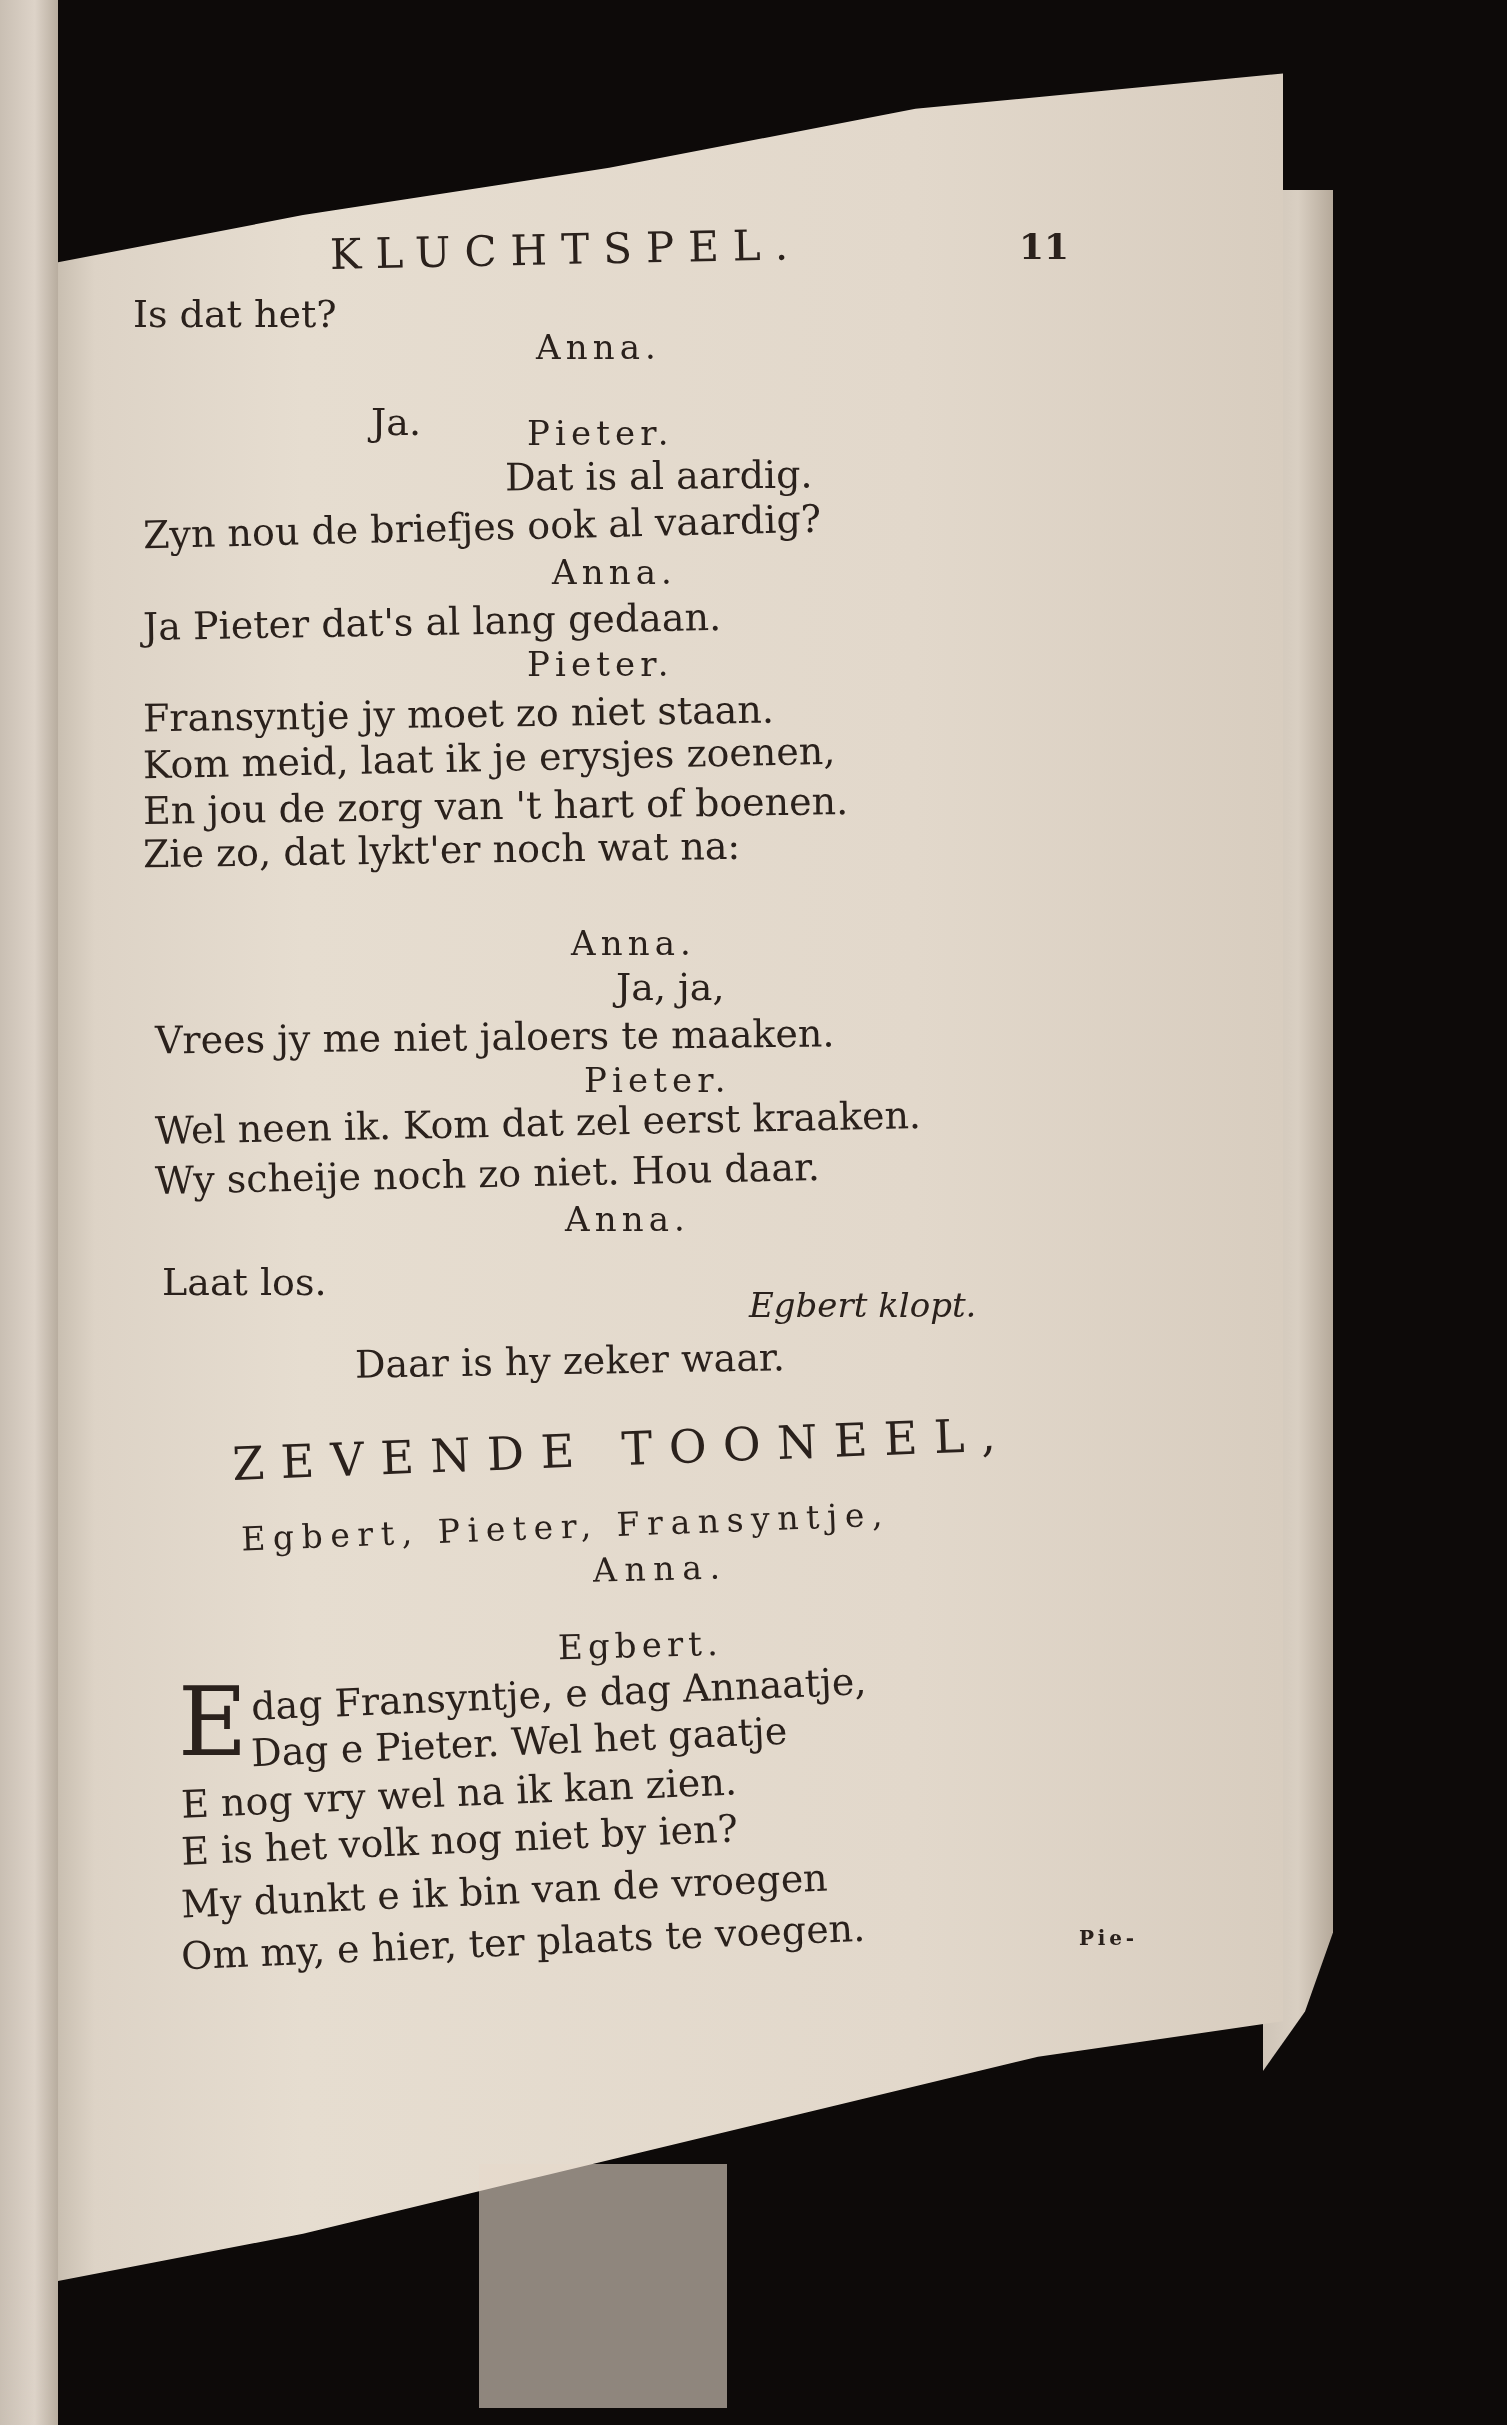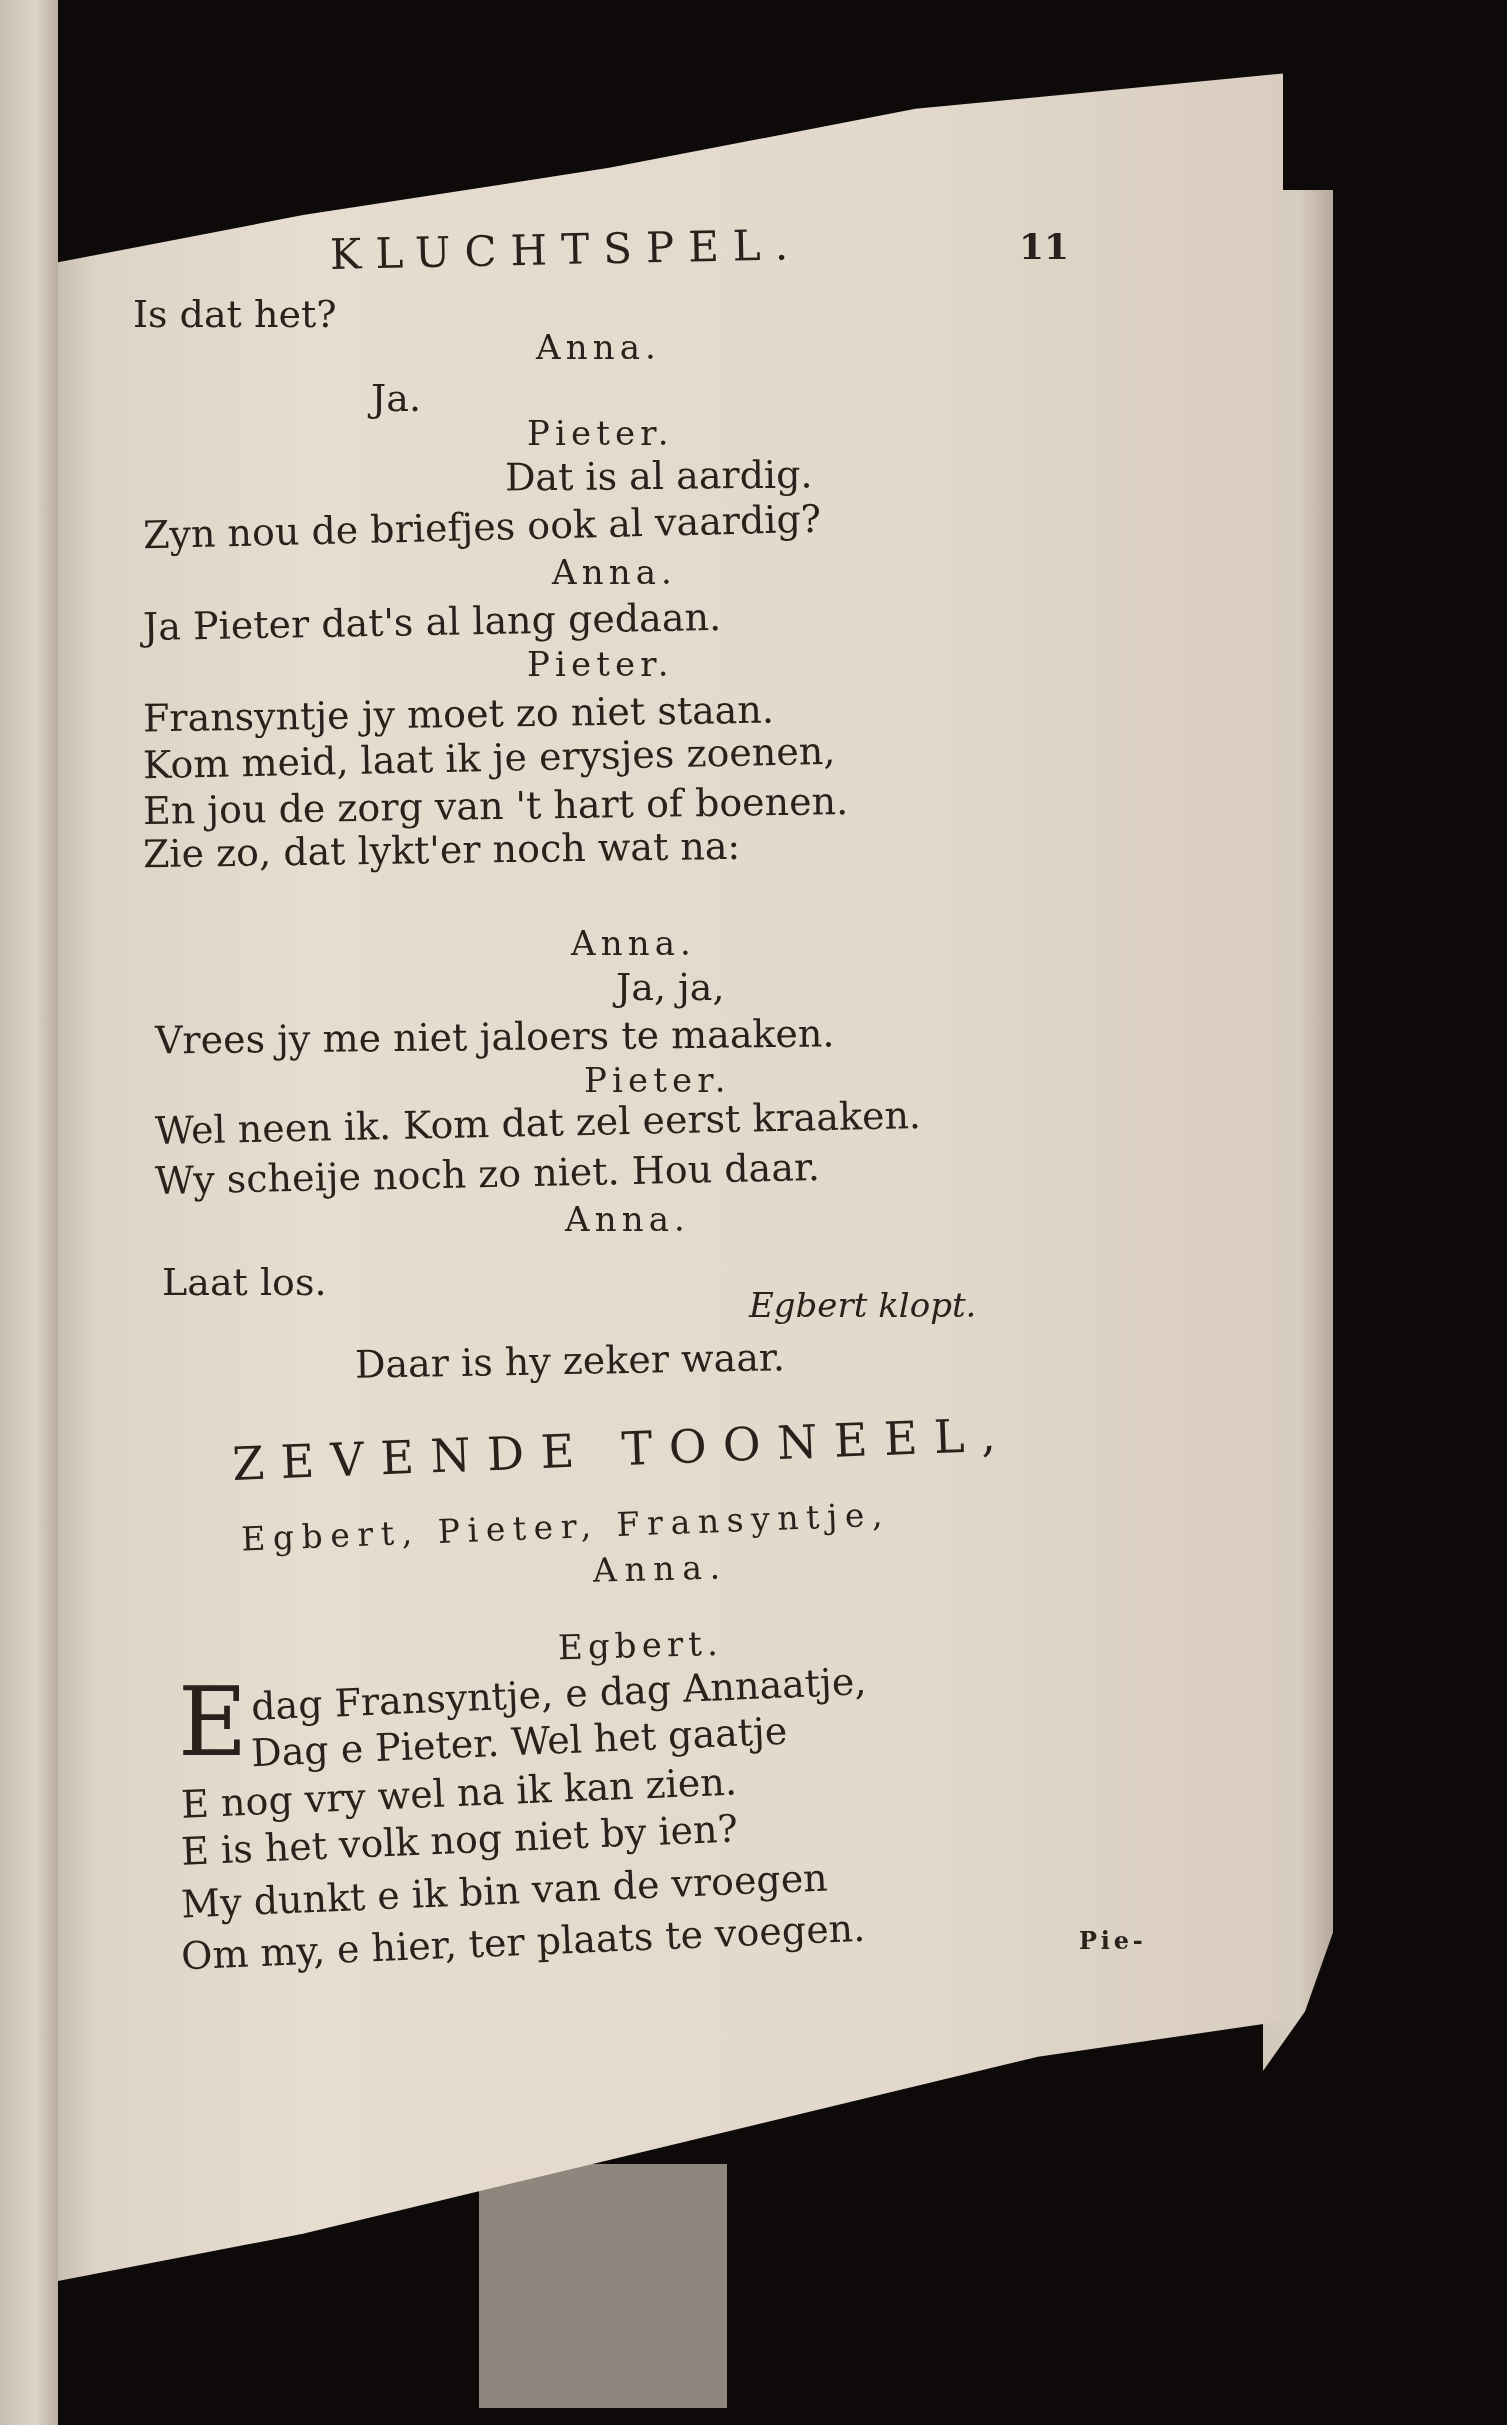--- a/index.html
+++ b/index.html
@@ -11,38 +11,38 @@
     clip-path:polygon(0 9.5%,20% 7.5%,45% 5.5%,70% 3%,100% 1.5%,100% 84%,80% 85.5%,60% 88%,40% 90.5%,20% 93%,0 95%);}
   .text{position:absolute;font-family:"DejaVu Serif","Liberation Serif",serif;color:#2a211c;white-space:nowrap;}
   .line{font-size:38px;}
   .sc{font-size:34px;letter-spacing:5.1px;}
   .hdr{font-size:42px;letter-spacing:14px;}
   .pg{font-size:36px;font-weight:bold;}
   .it{font-style:italic;font-size:34px;}
   .scene{font-size:46px;letter-spacing:16.5px;}
   .cast{font-size:33px;letter-spacing:7.6px;}
   .dropcap{font-size:95px;line-height:1;}
-  .catch{font-size:24px;letter-spacing:3.8px;font-weight:bold;}
+  .catch{font-size:20px;letter-spacing:3.8px;font-weight:bold;}
   .patch{position:absolute;left:479px;top:2164px;width:248px;height:244px;background:#e6d8cc;opacity:.6;}
 </style>
 </head>
 <body>
 
 <div id="stage">
   <div class="left-page"></div>
   <div class="back-leaf"></div>
   <div class="page"></div>
   <div class="patch"></div>
 
   <div class="text hdr" style="left:330px;top:225px;transform:rotate(-1.2deg);">KLUCHTSPEL.</div>
   <div class="text pg" style="left:1019px;top:225px;">11</div>
 
   <div class="text line" style="left:133px;top:292px;text-align:right;">Is dat het?</div>
   <div class="text sc" style="left:536px;top:327px;">Anna.</div>
-  <div class="text line" style="left:371px;top:376px;">Ja.</div>
+  <div class="text line" style="left:371px;top:400px;">Ja.</div>
   <div class="text sc" style="left:527px;top:413px;">Pieter.</div>
   <div class="text line" style="left:505px;top:454px;transform:rotate(-0.6deg);">Dat is al aardig.</div>
   <div class="text line" style="left:143px;top:505px;transform:rotate(-1.4deg);">Zyn nou de briefjes ook al vaardig?</div>
   <div class="text sc" style="left:552px;top:552px;">Anna.</div>
   <div class="text line" style="left:143px;top:600px;transform:rotate(-1deg);">Ja Pieter dat's al lang gedaan.</div>
   <div class="text sc" style="left:527px;top:644px;">Pieter.</div>
   <div class="text line" style="left:143px;top:692px;transform:rotate(-0.8deg);">Fransyntje jy moet zo niet staan.</div>
   <div class="text line" style="left:143px;top:736px;transform:rotate(-1.2deg);">Kom meid, laat ik je erysjes zoenen,</div>
   <div class="text line" style="left:143px;top:784px;transform:rotate(-0.8deg);">En jou de zorg van 't hart of boenen.</div>
   <div class="text line" style="left:143px;top:828px;transform:rotate(-0.8deg);">Zie zo, dat lykt'er noch wat na:</div>

